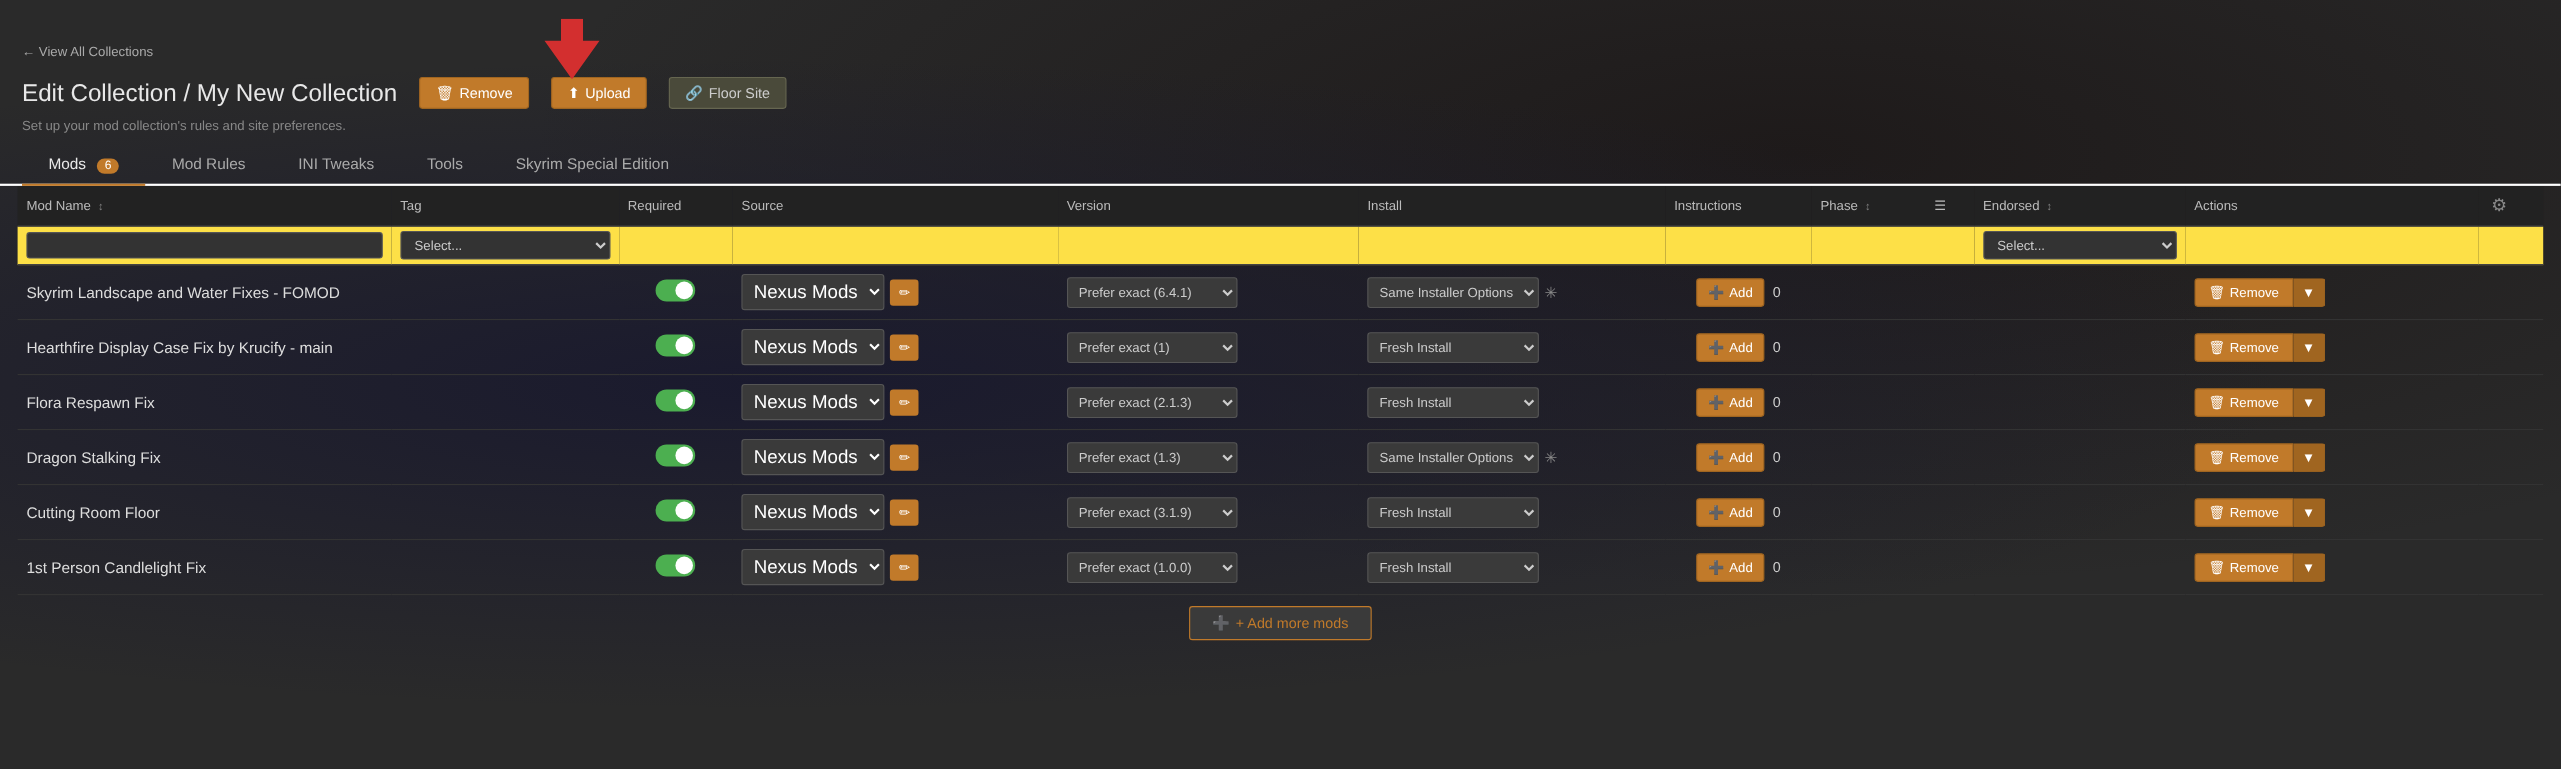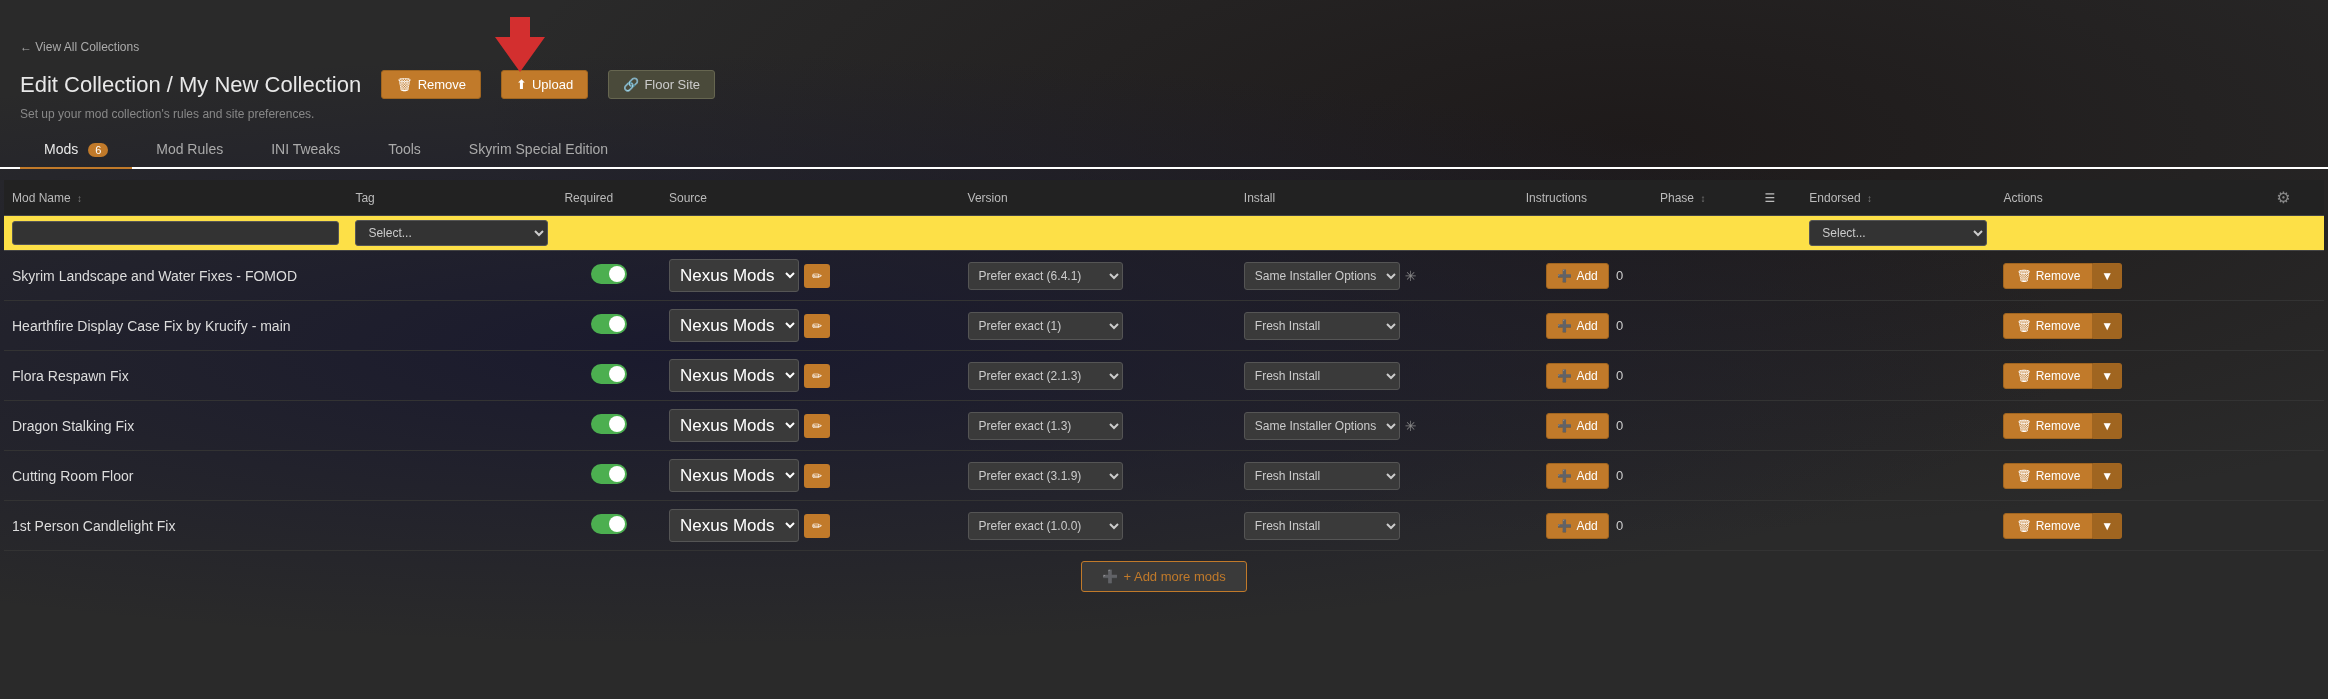--- a/index.html
+++ b/index.html
@@ -86,23 +86,22 @@
     }
     .tab .badge {
       background: #c17a2a;
       color: #fff;
       border-radius: 10px;
       padding: 1px 7px;
       font-size: 11px;
       margin-left: 6px;
     }
     .table-container {
-      padding: 0 4px;
+      padding: 0 16px;
       overflow-x: auto;
-      margin-top: 11px;
     }
     table {
       width: 100%;
       border-collapse: collapse;
       min-width: 1200px;
     }
     .table-header {
       background: #222;
     }
     .table-header th {

